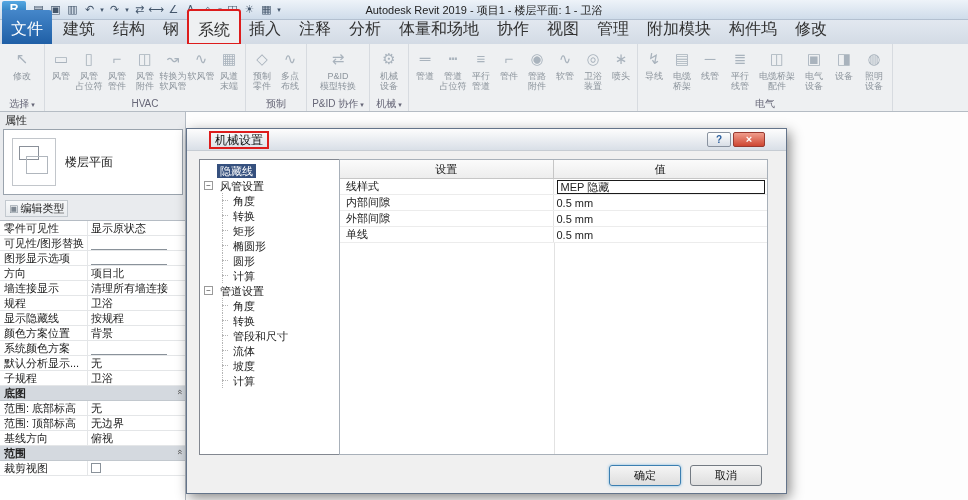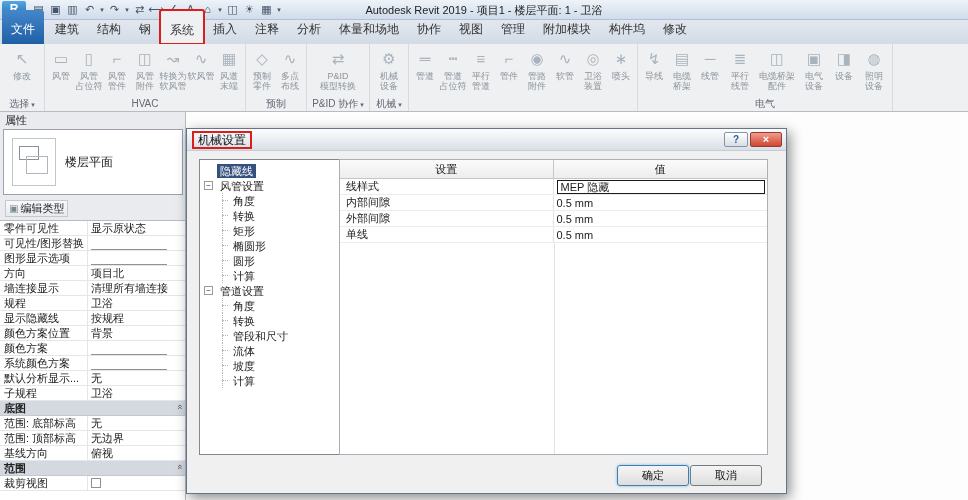--- a/index.html
+++ b/index.html
@@ -15,21 +15,21 @@
     font-size:12px; line-height:17px; text-align:center; }
   .qat { display:flex; align-items:center; margin-left:4px; }
   .qat-ic { font-size:11px; color:#44566b; width:17px; text-align:center; line-height:17px; }
   .qat-caret { font-size:7px; color:#44566b; width:8px; text-align:center; }
   .win-title { position:absolute; left:50%; top:3px; transform:translateX(-50%);
     font-size:11px; color:#222; white-space:nowrap; }
 
   
   .tabrow { position:absolute; left:0; top:20px; width:968px; height:24px;
     background:linear-gradient(#e2e8f0,#d3dbe5); display:flex; align-items:flex-end; }
-  .tab { height:34px; line-height:22px; padding:8px 9px; font-size:12px; color:#333;
+  .tab { height:34px; line-height:22px; padding:8px 9px; font-size:16px; color:#333;
     white-space:nowrap; }
   .tab.file { background:linear-gradient(#4587ca,#1f5fa6); color:#fff;
     border-radius:3px 3px 0 0; margin:0 2px; }
   .tab.active { background:#eef0f2; border:1px solid #b8bfc7; border-bottom:none;
     border-radius:2px 2px 0 0; }
   .anno { outline:2px solid #dd1c1c; outline-offset:-1px; }
   .anno-sm { outline:2px solid #dd1c1c; }
 
   
   .ribbon { position:absolute; left:0; top:44px; width:968px; height:68px;
@@ -82,21 +82,21 @@
   .pcb { display:inline-block; width:10px; height:10px; border:1px solid #8a929a;
     background:#fff; margin-top:2px; }
 
   
   .canvas { position:absolute; left:186px; top:112px; right:0; bottom:0; background:#fdfdfd; }
 
   
   .dialog { position:absolute; left:186px; top:128px; width:601px; height:366px;
     background:#f0f0f0; border:1px solid #64748a; box-shadow:3px 4px 12px rgba(0,0,0,.45); }
   .dtitle { height:22px; background:linear-gradient(#fdfdfd,#d9dfe7);
-    border-bottom:1px solid #c6ccd3; display:flex; align-items:center; padding:0 4px; }
+    border-bottom:1px solid #c6ccd3; display:flex; align-items:center; padding:0 21px; }
   .dtitle .ttl { font-size:12px; color:#111; line-height:16px; padding:0 5px; margin-left:2px; }
   .dctl { margin-left:auto; display:flex; gap:2px; align-items:center; }
   .help-btn { width:24px; height:15px; border:1px solid #8a93a0; border-radius:2px;
     background:linear-gradient(#fff,#d8dee6); color:#2b5f9e; font-size:10px;
     text-align:center; line-height:13px; font-weight:bold; }
   .close-btn { width:32px; height:15px; border:1px solid #983a31; border-radius:2px;
     background:linear-gradient(#f09d8c,#ce4632); color:#fff; font-size:11px;
     text-align:center; line-height:13px; font-weight:bold; }
   .dbody { position:absolute; left:0; top:22px; right:0; bottom:36px; }
   .dtree { position:absolute; left:12px; top:8px; width:158px; bottom:2px;
@@ -120,21 +120,21 @@
   .trow { display:flex; height:16px; border-bottom:1px solid #ececec; font-size:11px;
     position:relative; z-index:1; background:#fff; }
   .td-s { width:50%; padding-left:6px; line-height:15px; border-right:1px solid #e2e2e2;
     overflow:hidden; white-space:nowrap; }
   .td-v { width:50%; padding:0 2px 0 3px; display:flex; align-items:center; overflow:hidden; }
   .dcb { width:11px; height:11px; border:1px solid #8a929a; background:#fff; color:#2f62a8;
     font-size:10px; line-height:10px; text-align:center; margin-left:1px; }
   .editcell { width:100%; height:14px; border:1px solid #1b1b1b; background:#fff;
     line-height:12px; padding-left:3px; overflow:hidden; white-space:nowrap; }
   .dfoot { position:absolute; left:0; right:0; bottom:0; height:36px;
-    display:flex; justify-content:flex-end; align-items:center; gap:1px; padding-right:24px; }
+    display:flex; justify-content:flex-end; align-items:center; gap:9px; padding-right:24px; }
   .dbtn { width:72px; height:21px; border:1px solid #747b83; border-radius:3px;
     background:linear-gradient(#f5f5f5,#dedede); font-size:11px; text-align:center;
     line-height:19px; color:#111; }
   .dbtn.focus { border-color:#3c7fb1; box-shadow:0 0 3px #7ab8e0; }
 </style>
 </head>
 <body>
 
 <div class="titlebar">
   <div class="revit-logo">R</div>
@@ -389,24 +389,20 @@
       </div>
       <div class="prow">
         <div class="pl">显示隐藏线</div>
         <div class="pv">按规程</div>
       </div>
       <div class="prow">
         <div class="pl">颜色方案位置</div>
         <div class="pv">背景</div>
       </div>
       <div class="prow">
-        <div class="pl">颜色方案</div>
-        <div class="pv"><span class="pbtn">&lt;无&gt;</span></div>
-      </div>
-      <div class="prow">
         <div class="pl">系统颜色方案</div>
         <div class="pv"><span class="pbtn">编辑...</span></div>
       </div>
       <div class="prow">
         <div class="pl">默认分析显示...</div>
         <div class="pv">无</div>
       </div>
       <div class="prow">
         <div class="pl">子规程</div>
         <div class="pv">卫浴</div>

